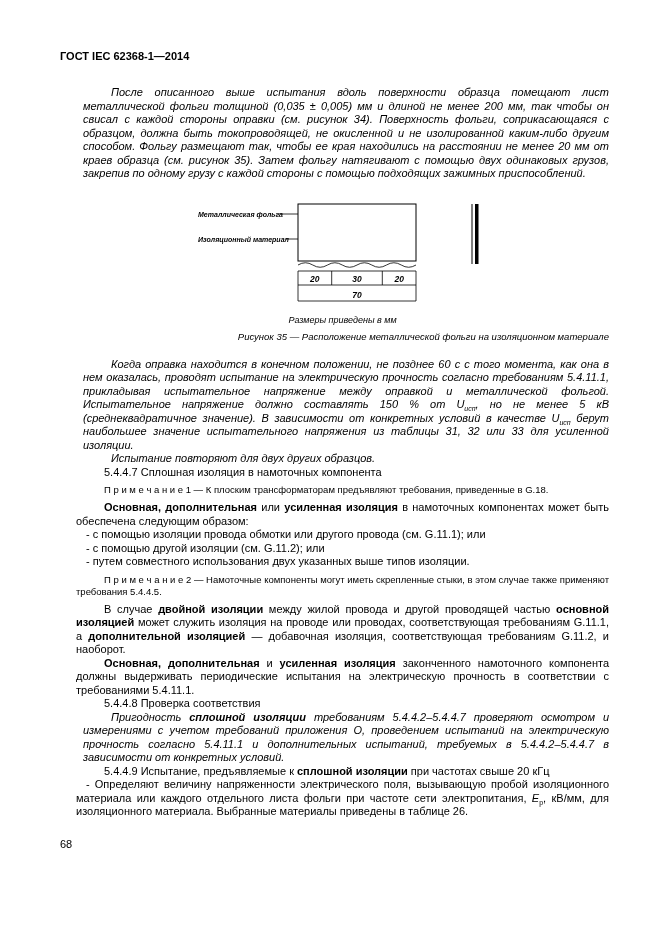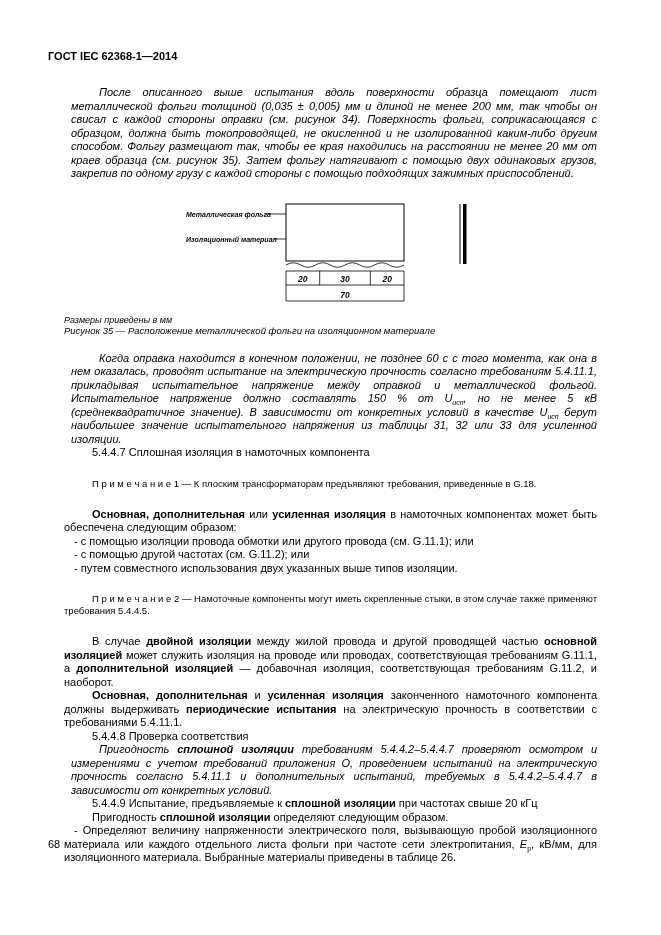--- a/index.html
+++ b/index.html
@@ -4,39 +4,39 @@
 <style>
   html, body { margin: 0; padding: 0; }
   body {
     width: 661px; height: 935px;
     background: #ffffff;
     color: #000;
     font-family: "Liberation Sans", sans-serif;
     position: relative;
     overflow: hidden;
   }
-  .page { position: absolute; left: 48px; top: 50px; width: 549px; }
+  .page { position: absolute; left: 60px; top: 50px; width: 549px; }
   .running-header { font-weight: bold; font-size: 11px; line-height: 13px; }
   .body-col { margin-left: 16px; width: 533px; margin-top: 23px; }
   .para {
     font-size: 11px; line-height: 13.5px;
     text-align: justify; text-indent: 28px;
     margin: 0;
   }
   .para.i { font-style: italic; margin-left: 7px; }
-  .para.note { font-size: 9.5px; line-height: 12px; margin: 18px 0; }
+  .para.note { font-size: 9.5px; line-height: 12px; margin: 5px 0; }
   .para.list { text-indent: 10px; }
   sub { font-size: 7px; line-height: 0; }
   .figure-wrap { margin-top: 20px; font-style: italic; }
   .fig-svg { display: block; margin: 0 auto; }
   .fig-svg line, .fig-svg path { stroke: #000; }
   .fig-label { font-size: 7px; font-weight: bold; }
   .fig-dim { font-size: 8.5px; font-weight: bold; text-anchor: middle; }
-  .fig-units { font-size: 9px; text-align: left; margin-top: 9px; }
-  .fig-caption { font-size: 9.5px; text-align: left; margin-bottom: 16px; }
+  .fig-units { font-size: 9px; text-align: center; margin-top: 9px; }
+  .fig-caption { font-size: 9.5px; text-align: right; margin-top: 6px; margin-bottom: 16px; }
   .page-number { position: absolute; left: 0; top: 788px; font-size: 11px; }
 </style>
 </head>
 <body>
 
 <div class="page">
 
   <div class="running-header">ГОСТ IEC 62368-1—2014</div>
 
   <div class="body-col">
@@ -70,33 +70,33 @@
 
         <line x1="279" y1="3" x2="279" y2="63" stroke-width="1"></line>
         <rect x="282" y="3" width="3.5" height="60" fill="#000"></rect>
       </svg>
       <div class="fig-units">Размеры приведены в мм</div>
       <div class="fig-caption">Рисунок 35 — Расположение металлической фольги на изоляционном материале</div>
     </div>
 
     <div>
         <p class="para i"><span>Когда оправка находится в конечном положении, не позднее 60 с с того момента, как она в нем оказалась, проводят испытание на электрическую прочность согласно требованиям 5.4.11.1, прикладывая испытательное напряжение между оправкой и металлической фольгой. Испытательное напряжение должно составлять 150 % от U</span><sub>исп</sub><span>, но не менее 5 кВ (среднеквадратичное значение). В зависимости от конкретных условий в качестве U</span><sub>исп</sub><span> берут наибольшее значение испытательного напряжения из таблицы 31, 32 или 33 для усиленной изоляции.</span></p>
+        <p class="para i"><span>Испытание повторяют для двух других образцов.</span></p>
         <p class="para"><span>5.4.4.7 Сплошная изоляция в намоточных компонента</span></p>
         <p class="para note"><span>П р и м е ч а н и е   1 — К плоским трансформаторам предъявляют требования, приведенные в G.18.</span></p>
         <p class="para"><span style="font-weight: bold;">Основная, дополнительная</span><span> или </span><span style="font-weight: bold;">усиленная изоляция</span><span> в намоточных компонентах может быть обеспечена следующим образом:</span></p>
         <p class="para list"><span>- с помощью изоляции провода обмотки или другого провода (см. G.11.1); или</span></p>
-        <p class="para list"><span>- с помощью другой частотах (см. G.11.2); или</span></p>
+        <p class="para list"><span>- с помощью другой изоляции (см. G.11.2); или</span></p>
         <p class="para list"><span>- путем совместного использования двух указанных выше типов изоляции.</span></p>
         <p class="para note"><span>П р и м е ч а н и е   2 — Намоточные компоненты могут иметь скрепленные стыки, в этом случае также применяют требования 5.4.4.5.</span></p>
         <p class="para"><span>В случае </span><span style="font-weight: bold;">двойной изоляции</span><span> между жилой провода и другой проводящей частью </span><span style="font-weight: bold;">основной изоляцией</span><span> может служить изоляция на проводе или проводах, соответствующая требованиям G.11.1, а </span><span style="font-weight: bold;">дополнительной изоляцией</span><span> — добавочная изоляция, соответствующая требованиям G.11.2, и наоборот.</span></p>
-        <p class="para"><span style="font-weight: bold;">Основная, дополнительная</span><span> и </span><span style="font-weight: bold;">усиленная изоляция</span><span> законченного намоточного компонента должны выдерживать </span><span style="font-weight: bold;">периодические испытания</span><span> на электрическую прочность в соответствии с требованиями 5.4.11.1.</span></p>
+        <p class="para"><span style="font-weight: bold;">Основная, дополнительная</span><span> и </span><span style="font-weight: bold;">усиленная изоляция</span><span> законченного намоточного компонента должны выдерживать </span><span style="font-weight: normal;">периодические испытания</span><span> на электрическую прочность в соответствии с требованиями 5.4.11.1.</span></p>
         <p class="para"><span>5.4.4.8 Проверка соответствия</span></p>
         <p class="para i"><span>Пригодность </span><span style="font-weight: bold;">сплошной изоляции</span><span> требованиям 5.4.4.2–5.4.4.7 проверяют осмотром и измерениями с учетом требований приложения O, проведением испытаний на электрическую прочность согласно 5.4.11.1 и дополнительных испытаний, требуемых в 5.4.4.2–5.4.4.7 в зависимости от конкретных условий.</span></p>
         <p class="para"><span>5.4.4.9 Испытание, предъявляемые к </span><span style="font-weight: bold;">сплошной изоляции</span><span> при частотах свыше 20 кГц</span></p>
-        <p class="para"><span>Пригодность </span><span style="font-weight: bold;">сплошной изоляции</span><span> определяют следующим образом.</span></p>
         <p class="para list"><span>- Определяют величину напряженности электрического поля, вызывающую пробой изоляционного материала или каждого отдельного листа фольги при частоте сети электропитания, </span><span style="font-style: italic;">E</span><sub>р</sub><span>, кВ/мм, для изоляционного материала. Выбранные материалы приведены в таблице 26.</span></p>
       </div>
 
   </div>
 
   <div class="page-number">68</div>
 
 </div>
 
 </body></html>

